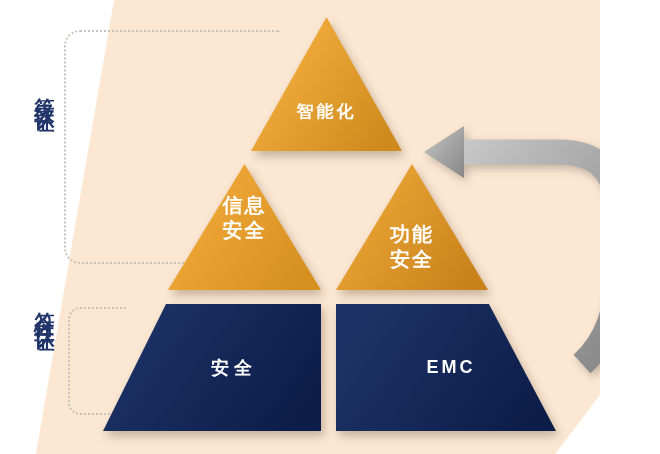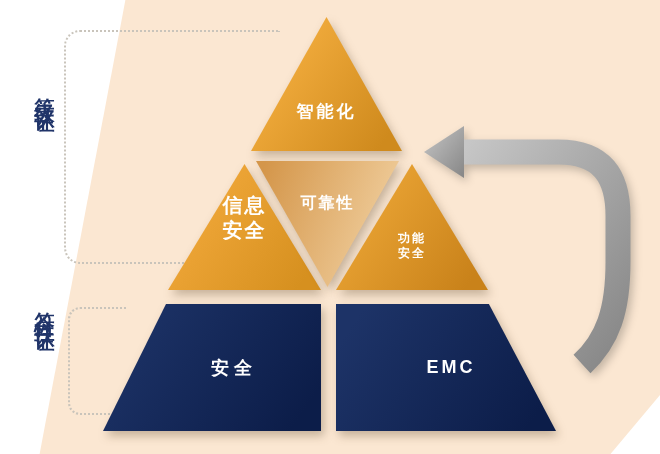--- a/index.html
+++ b/index.html
@@ -2,21 +2,21 @@
 <html><head>
 <meta charset="utf-8">
 <style>
   html,body{margin:0;padding:0;}
   body{
     font-family:"Liberation Sans","DejaVu Sans",sans-serif;
     background:#ffffff;
   }
   .canvas{
     position:relative;
-    width:660px;height:454px;
+    width:600px;height:454px;
     overflow:hidden;
     background:#ffffff;
   }
   
   .bg-peach{
     position:absolute;inset:0;
     background:#fbe7d2;
     clip-path:polygon(19% 0,100% 0,100% 87%,92.5% 100%,6% 100%);
     z-index:0;
   }
@@ -70,22 +70,22 @@
   }
   .wrap-midleft{left:168px;top:164px;width:153px;height:126px;}
   .shape-midleft{
     background:linear-gradient(125deg,#f2a93b 15%,#d6901f 90%);
     align-items:center;padding-bottom:18px;box-sizing:border-box;
     font-size:20px;line-height:1.25;letter-spacing:2px;
   }
   .wrap-midright{left:336px;top:164px;width:152px;height:126px;}
   .shape-midright{
     background:linear-gradient(125deg,#eca636 15%,#c9821a 90%);
-    align-items:flex-end;padding-bottom:29px;box-sizing:border-box;
-    font-size:12px;line-height:1.25;letter-spacing:2px;
+    align-items:flex-end;padding-bottom:18px;box-sizing:border-box;
+    font-size:20px;line-height:1.25;letter-spacing:2px;
   }
   .wrap-midcenter{left:256px;top:161px;width:143px;height:126px;}
   .shape-midcenter{
     background:linear-gradient(110deg,#d4964a 5%,#f3d4a6 95%);
     align-items:flex-start;padding-top:32px;box-sizing:border-box;
     font-size:16px;letter-spacing:2px;
   }
   .wrap-botleft{left:103px;top:304px;width:218px;height:127px;}
   .shape-botleft{
     clip-path:polygon(28.9% 0,100% 0,100% 100%,0 100%);
@@ -137,25 +137,20 @@
     </div>
   </div>
 
   <div class="shape-wrap wrap-midleft">
     <div class="shape tri-up shape-midleft">
       <span>信息
 安全</span>
     </div>
   </div>
 
-  <div class="shape-wrap wrap-midcenter">
-    <div class="shape tri-down shape-midcenter">
-      <span>可靠性</span>
-    </div>
-  </div>
 
   <div class="shape-wrap wrap-midright">
     <div class="shape tri-up shape-midright">
       <span>功能
 安全</span>
     </div>
   </div>
 
   <div class="shape-wrap wrap-botleft">
     <div class="shape shape-botleft">

